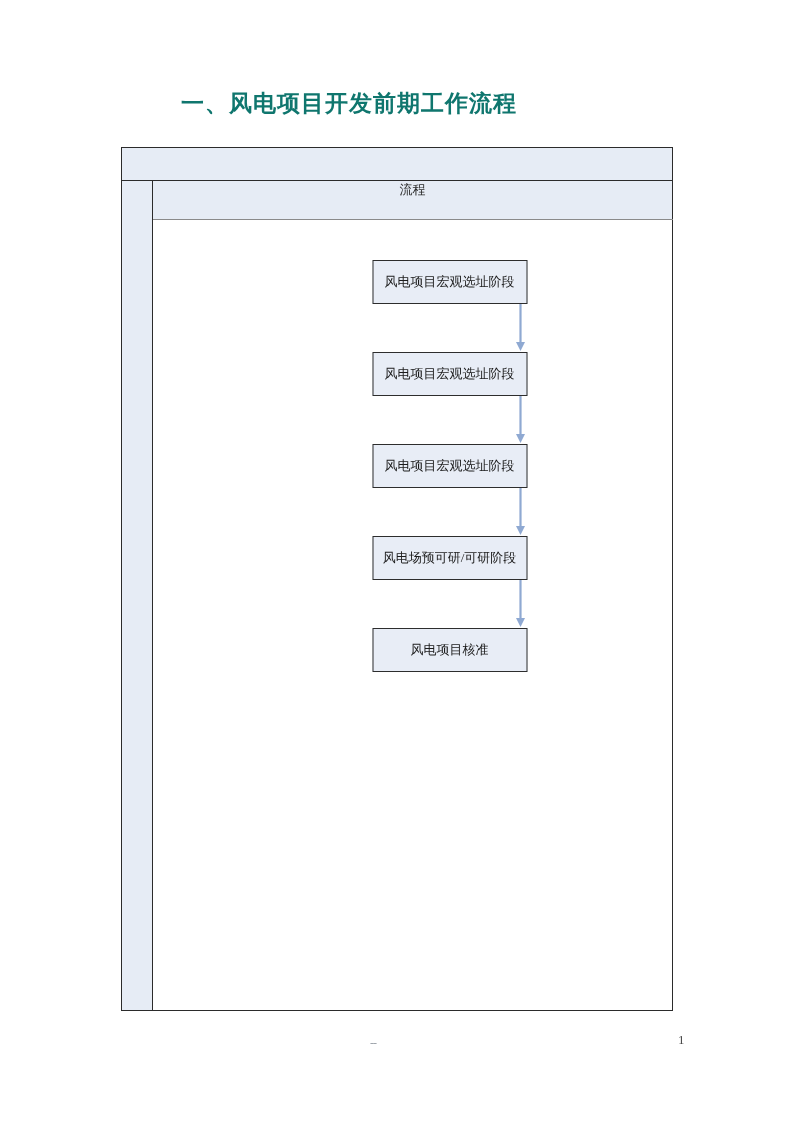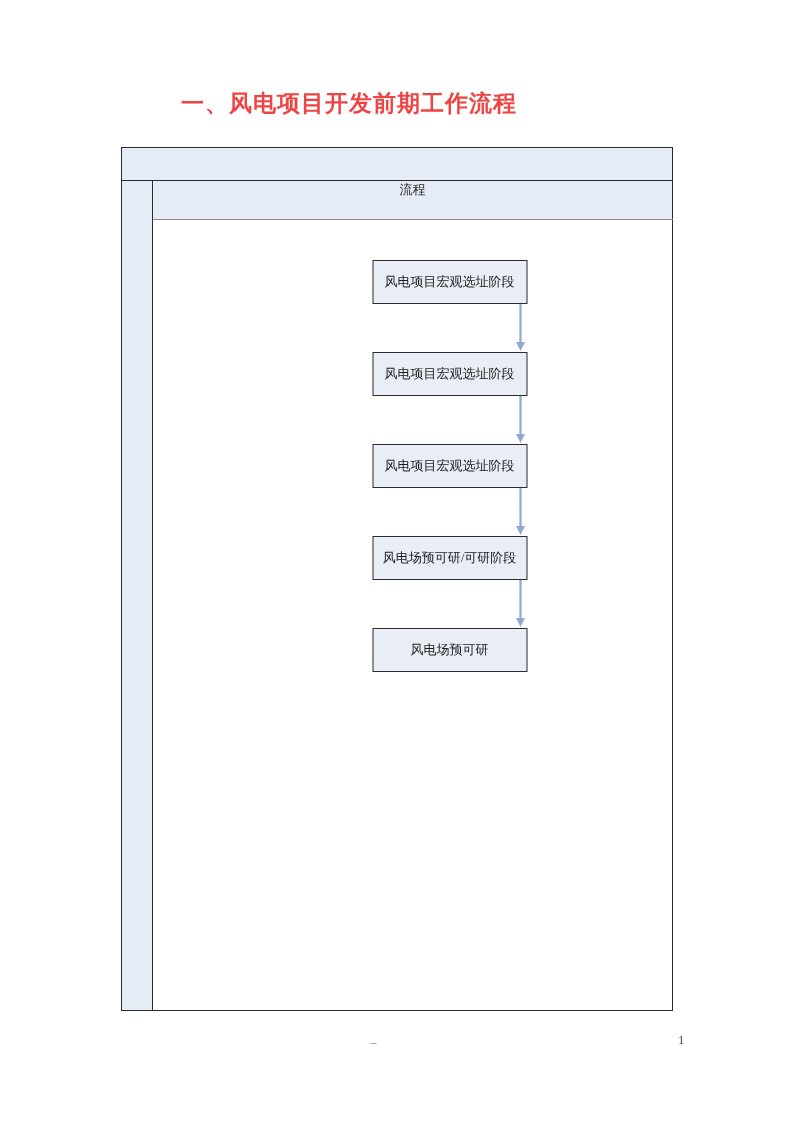--- a/index.html
+++ b/index.html
@@ -20,21 +20,21 @@
   .page-title {
     position: absolute;
     left: 0;
     top: 88px;
     width: 698px;
     text-align: center;
     font-family: Liberation Serif, serif;
     font-size: 23px;
     font-weight: bold;
     letter-spacing: 1px;
-    color: #ef4444;
+    color: #0f766e;
   }
 
   
   .doc-table {
     position: absolute;
     left: 121px;
     top: 147px;
     width: 551px;
     border-collapse: collapse;
     table-layout: fixed;
@@ -187,21 +187,21 @@
             <div class="flow-box">
               <span>风电场预可研/可研阶段</span>
             </div>
 
             <svg class="flow-arrow" viewBox="0 0 14 48">
               <line x1="7" y1="0" x2="7" y2="40" stroke="#8fa9d2" stroke-width="2.2"></line>
               <polygon points="2.5,38 11.5,38 7,47" fill="#8fa9d2"></polygon>
             </svg>
 
             <div class="flow-box">
-              <span>风电场预可研</span>
+              <span>风电项目核准</span>
             </div>
 
           </div>
         </div>
       </td>
     </tr>
   </tbody>
 </table>
 
 <div class="footer">

